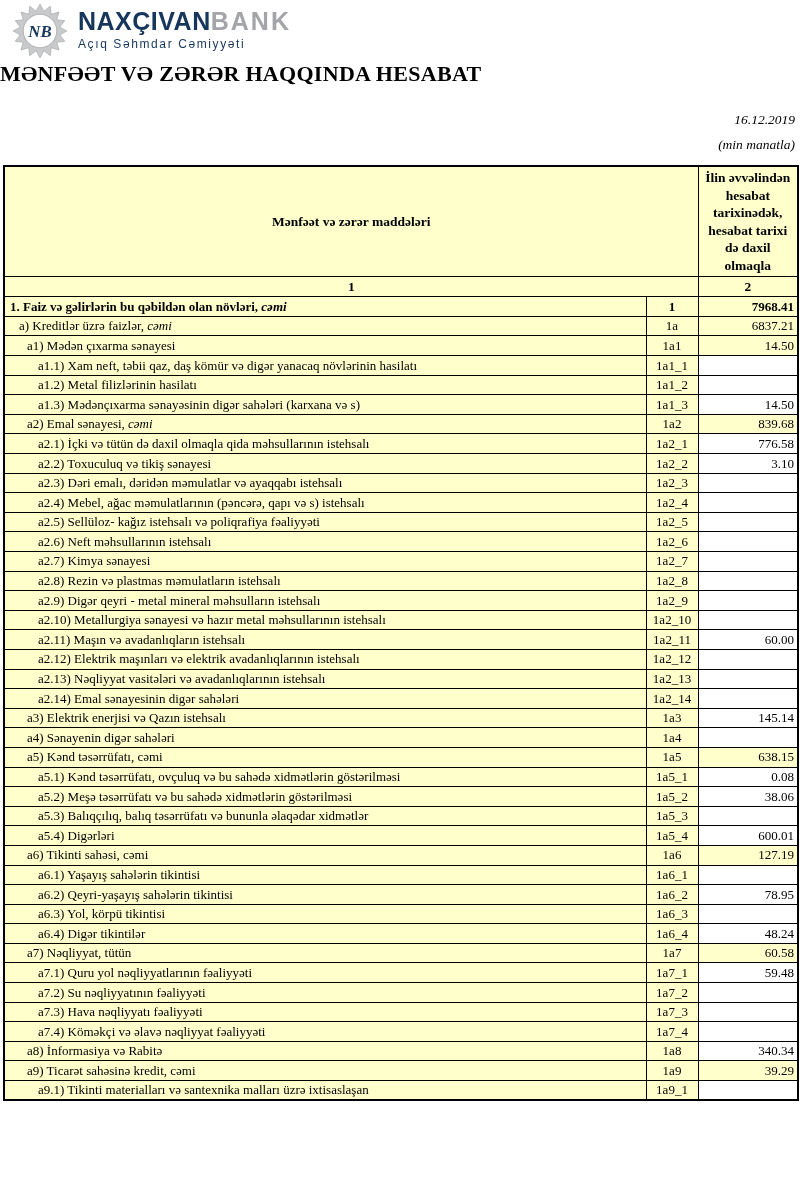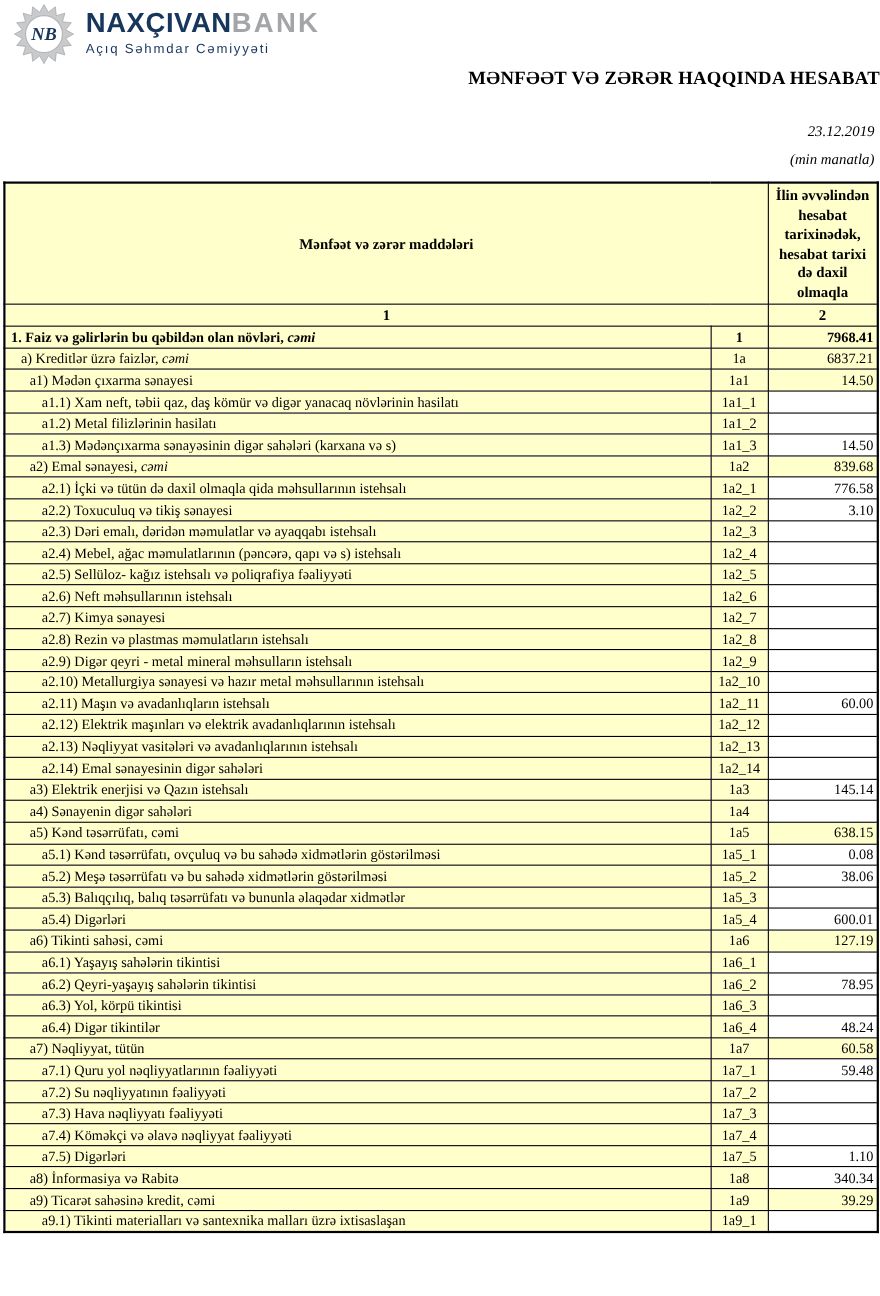--- a/index.html
+++ b/index.html
@@ -15,22 +15,22 @@
   .logo-row{position:absolute;top:3px;left:12px;display:flex;align-items:flex-start;}
   .emblem{width:56px;height:56px;flex:0 0 auto;}
   .logo-text{margin-left:10px;padding-top:6px;font-family:"Liberation Sans", sans-serif;}
   .wordmark{font-size:25px;font-weight:bold;letter-spacing:.5px;line-height:1;white-space:nowrap;}
   .wordmark .primary{color:var(--navy);}
   .wordmark .secondary{color:var(--gray);letter-spacing:2px;margin-top:31px;}
   .logo-sub{color:var(--navy);font-size:12px;font-weight:normal;letter-spacing:1.6px;
             margin-top:3px;}
 
   
-  .doc-title{position:absolute;top:61px;left:0;width:100%;text-align:right;
-             font-size:17px;font-weight:bold;letter-spacing:.3px;}
+  .doc-title{position:absolute;top:61px;left:0;width:100%;text-align:left;
+             font-size:22px;font-weight:bold;letter-spacing:.3px;}
   .meta{position:absolute;top:113px;right:5px;text-align:right;font-style:italic;font-size:13.5px;line-height:1.1;}
   .meta .date{margin-bottom:10px;}
 
   
   table.report{position:absolute;top:165px;left:3px;border-collapse:collapse;
                table-layout:fixed;width:794px;border:2.5px solid var(--border);}
   th,td{border:1.5px solid var(--border);font-size:13px;overflow:hidden;}
   thead th{background:var(--yellow);font-weight:bold;vertical-align:middle;}
   .head-items{height:102px;text-align:center;font-size:13.5px;}
   .head-value{height:102px;text-align:center;font-size:13.5px;line-height:1.3;padding:2px 3px;}
@@ -64,21 +64,21 @@
       <div class="wordmark">
         <span class="primary">NAXÇIVAN</span><span class="secondary">BANK</span>
       </div>
       <div class="logo-sub">Açıq Səhmdar Cəmiyyəti</div>
     </div>
   </div>
 
   <div class="doc-title">MƏNFƏƏT VƏ ZƏRƏR HAQQINDA HESABAT</div>
 
   <div class="meta">
-    <div class="date">23.12.2019</div>
+    <div class="date">16.12.2019</div>
     <div class="unit">(min manatla)</div>
   </div>
 
   <table class="report">
     <colgroup>
       <col style="width:642px">
         <col style="width:52px">
         <col style="width:100px">
     </colgroup>
     <thead>
@@ -276,25 +276,20 @@
           <td class="desc ind3"><span>a7.3) Hava nəqliyyatı fəaliyyəti</span></td>
           <td class="code">1a7_3</td>
           <td class="val input"></td>
         </tr>
         <tr>
           <td class="desc ind3"><span>a7.4) Köməkçi və əlavə nəqliyyat fəaliyyəti</span></td>
           <td class="code">1a7_4</td>
           <td class="val input"></td>
         </tr>
         <tr>
-          <td class="desc ind3"><span>a7.5) Digərləri</span></td>
-          <td class="code">1a7_5</td>
-          <td class="val input">1.10</td>
-        </tr>
-        <tr>
           <td class="desc ind2"><span>a8) İnformasiya və Rabitə</span></td>
           <td class="code">1a8</td>
           <td class="val input">340.34</td>
         </tr>
         <tr>
           <td class="desc ind2"><span>a9) Ticarət sahəsinə kredit, cəmi</span></td>
           <td class="code">1a9</td>
           <td class="val total">39.29</td>
         </tr>
         <tr>

